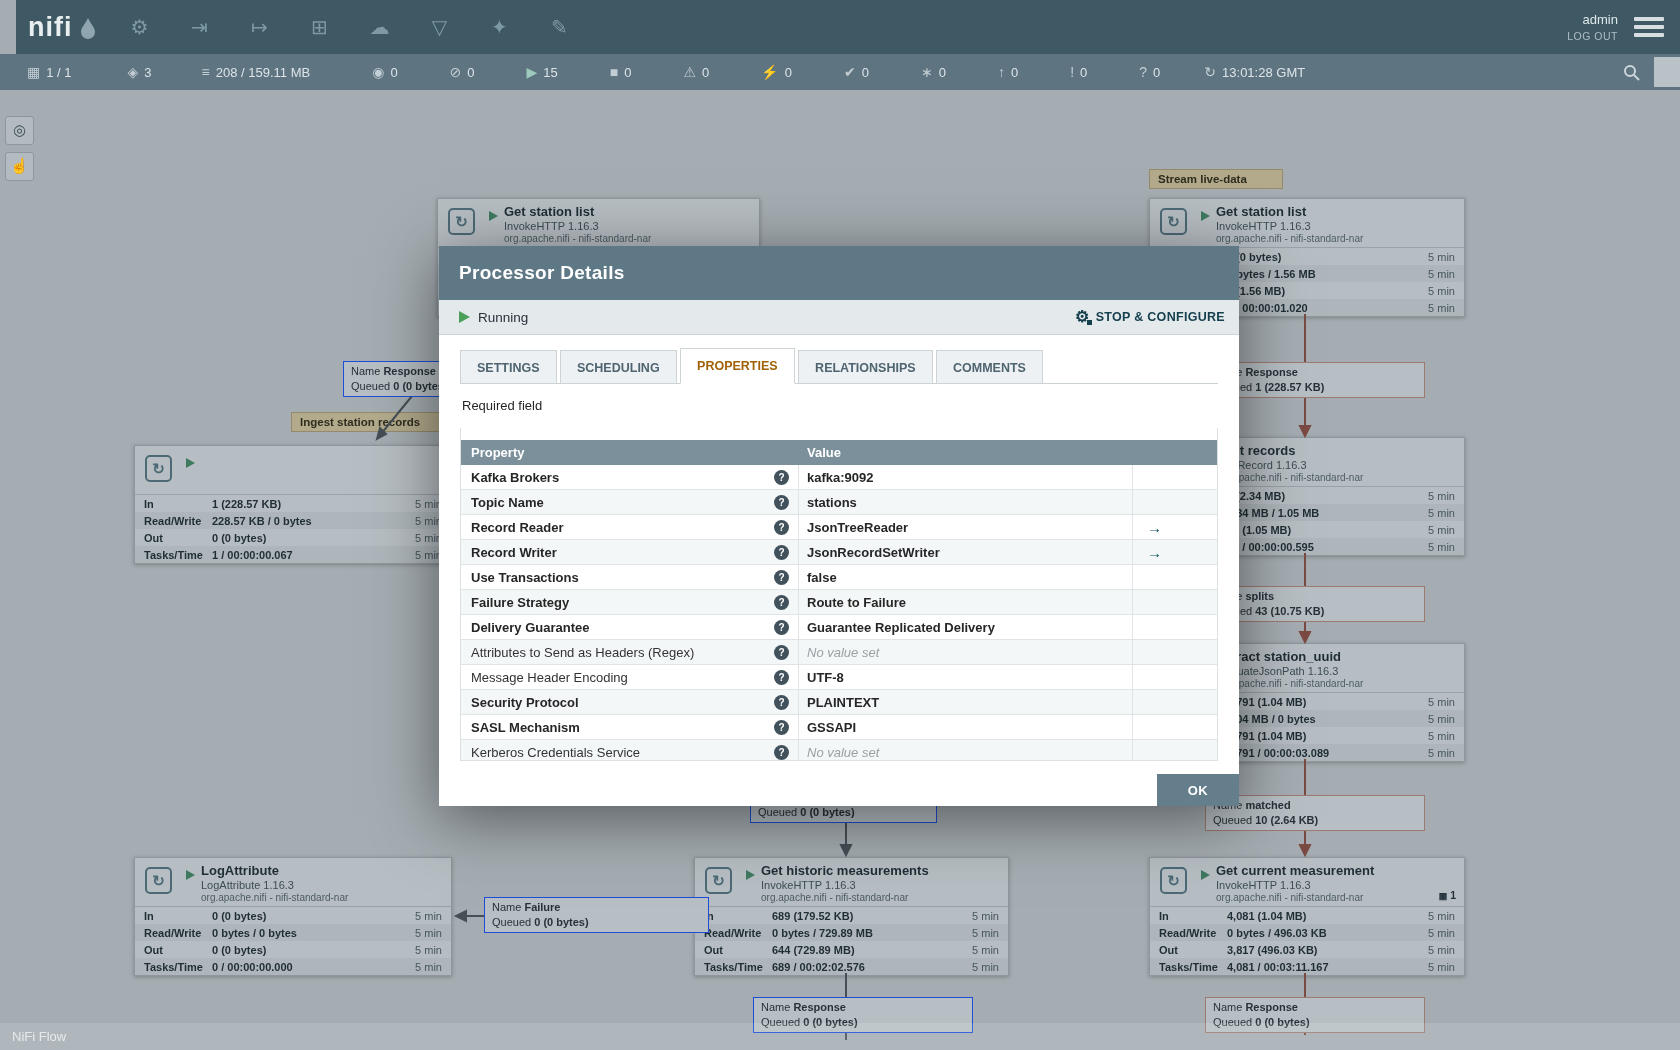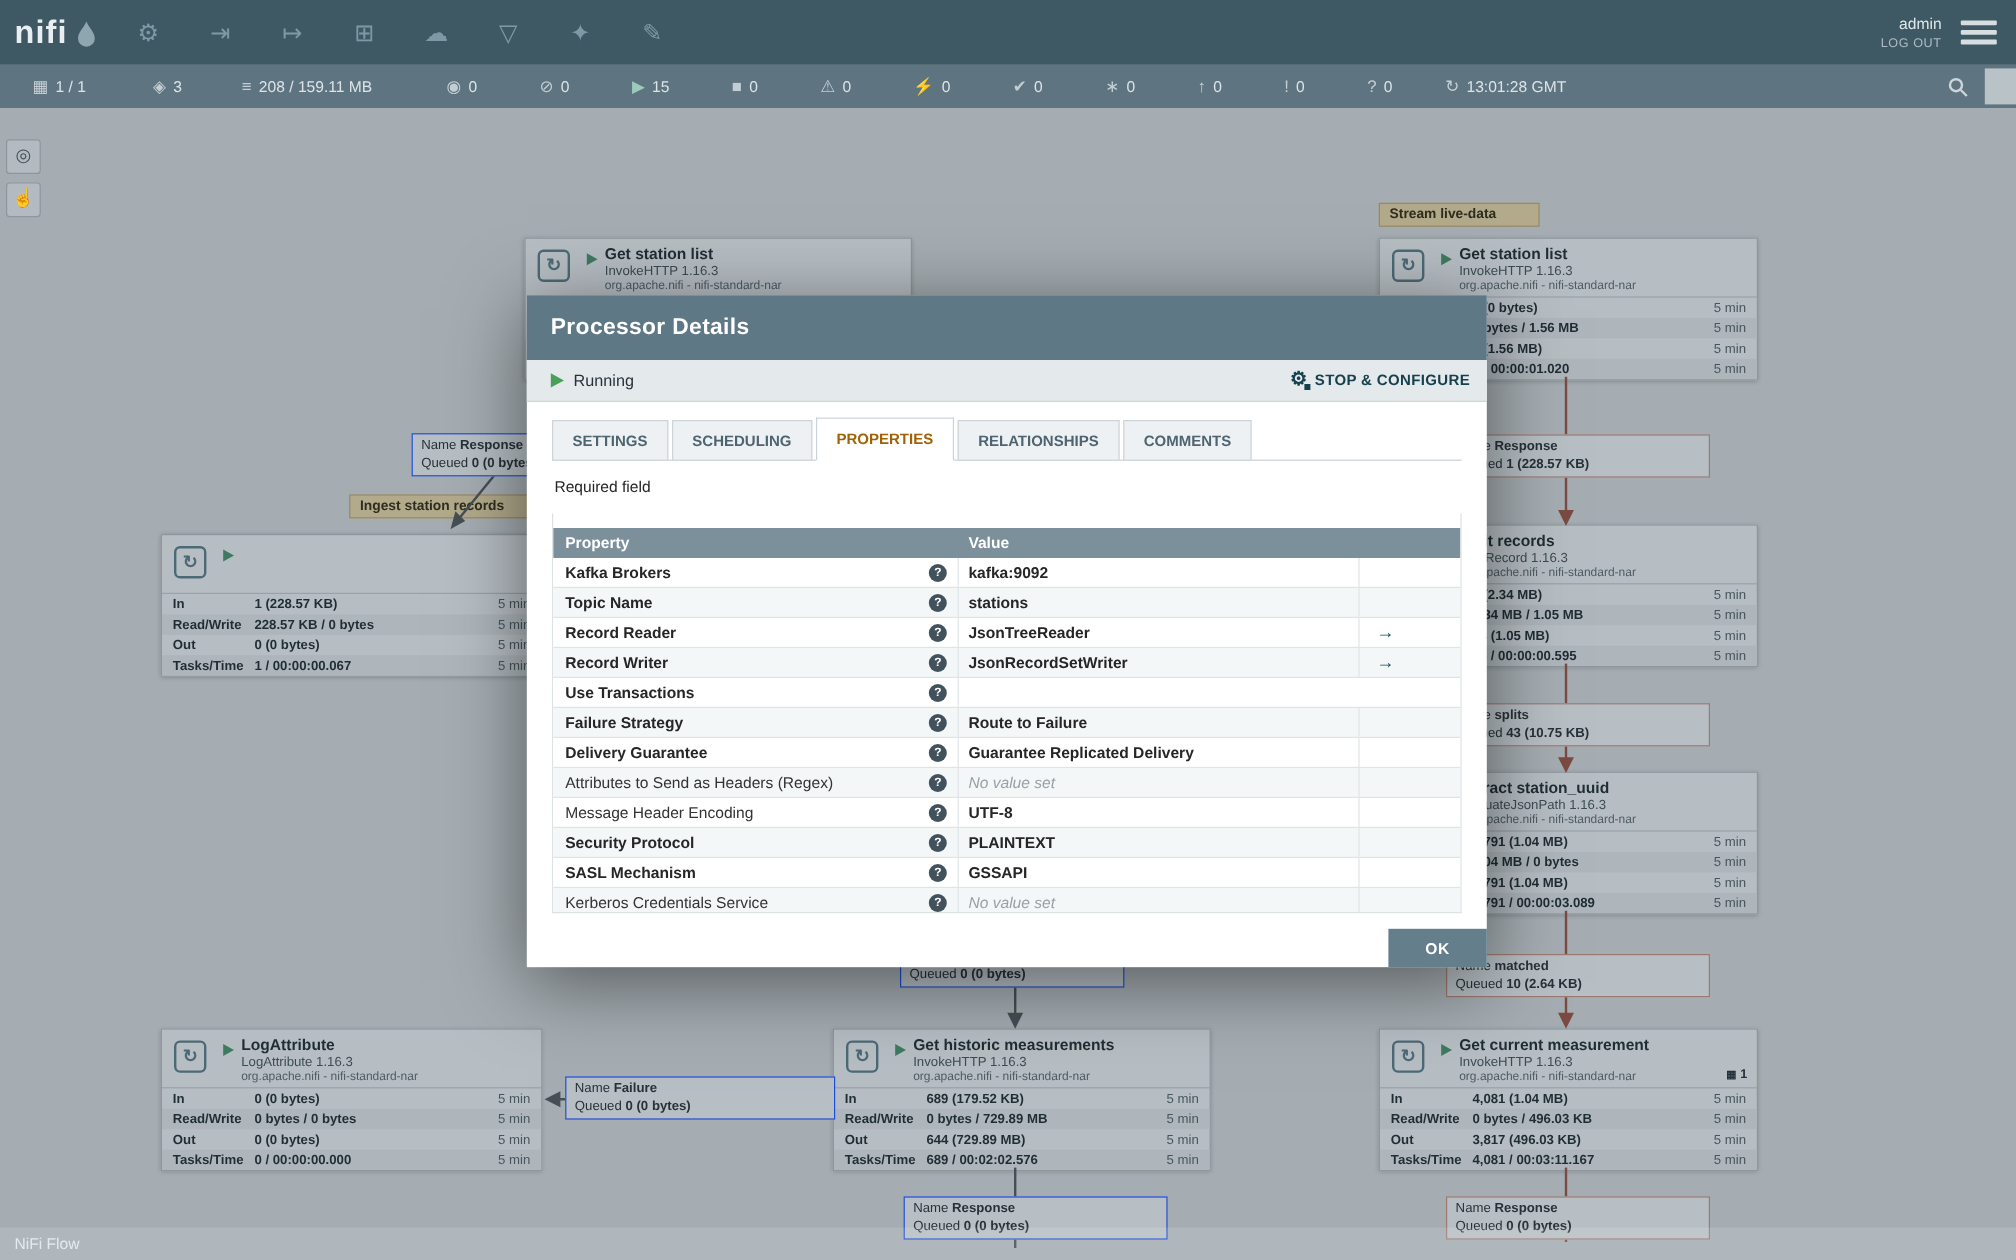--- a/index.html
+++ b/index.html
@@ -1,20 +1,20 @@
 <!DOCTYPE html>
 <html><head>
 <meta charset="utf-8">
 <style>
   html,body{margin:0;padding:0;background:#6f7a80;}
   .screen{position:relative;width:1680px;height:1050px;overflow:hidden;background:#a5adb2;
           font-family:"Liberation Sans",sans-serif;-webkit-font-smoothing:antialiased;}
 
   
-  .app-header{position:absolute;top:0;left:0;right:0;height:54px;background:#3f5964;display:flex;align-items:center;}
+  .app-header{position:absolute;top:0;left:16px;right:0;height:54px;background:#3f5964;display:flex;align-items:center;}
   .logo{display:flex;align-items:center;margin-left:12px;}
   .logo-text{font-size:27px;font-weight:bold;color:#e9eef1;letter-spacing:1px;}
   .logo-drop{margin-left:6px;margin-top:4px;}
   .hdr-toolbar{display:flex;margin-left:26px;gap:26px;}
   .hdr-icon{width:34px;height:34px;display:flex;align-items:center;justify-content:center;
             font-size:20px;color:#7e99a5;cursor:pointer;}
   .user-area{margin-left:auto;text-align:right;margin-right:16px;line-height:1.35;}
   .user-name{font-size:13px;color:#dfe7ea;}
   .logout{font-size:10.5px;color:#aebec6;letter-spacing:.5px;cursor:pointer;}
   .menu-btn{width:30px;margin-right:16px;cursor:pointer;}
@@ -501,21 +501,21 @@
             <span class="stat-value">689 / 00:02:02.576</span>
             <span class="stat-time">5 min</span>
           </div>
       </div>
     </div>
 
     <div class="conn" style="left:343px;top:271px;width:163px">
       <div><span>Name</span> <span class="v">Response</span></div>
       <div><span>Queued</span> <span class="v">0 (0 bytes)</span></div>
     </div>
-    <div class="conn" style="left:471px;top:807px;width:209px">
+    <div class="conn" style="left:484px;top:807px;width:209px">
       <div><span>Name</span> <span class="v">Failure</span></div>
       <div><span>Queued</span> <span class="v">0 (0 bytes)</span></div>
     </div>
     <div class="conn warm" style="left:1205px;top:272px;width:204px">
       <div><span>Name</span> <span class="v">Response</span></div>
       <div><span>Queued</span> <span class="v">1 (228.57 KB)</span></div>
     </div>
     <div class="conn warm" style="left:1205px;top:496px;width:204px">
       <div><span>Name</span> <span class="v">splits</span></div>
       <div><span>Queued</span> <span class="v">43 (10.75 KB)</span></div>
@@ -609,20 +609,23 @@
           </div>
         <div class="c-extra">
             <span class="goto">→</span>
           </div>
       </div>
       <div class="prow req">
         <div class="c-prop">
             <span class="p-name">Use Transactions</span>
             <span class="help-icon">?</span>
           </div>
+        <div class="c-val">
+            <span>false</span>
+          </div>
         <div class="c-extra"></div>
       </div>
       <div class="prow even req">
         <div class="c-prop">
             <span class="p-name">Failure Strategy</span>
             <span class="help-icon">?</span>
           </div>
         <div class="c-val">
             <span>Route to Failure</span>
           </div>

